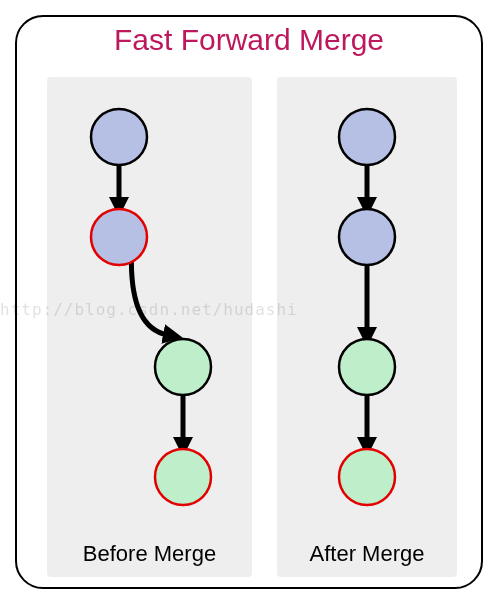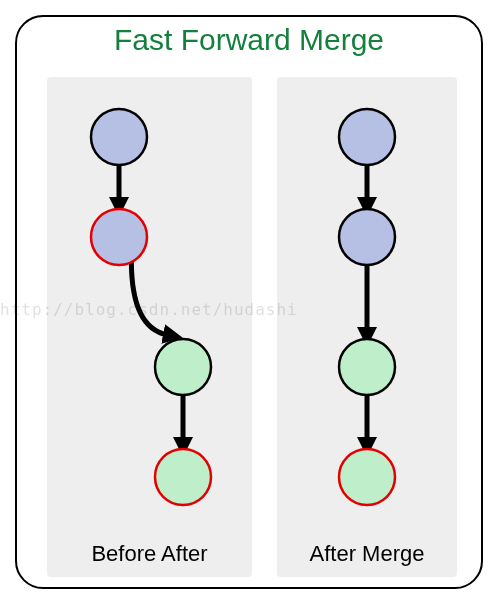--- a/index.html
+++ b/index.html
@@ -23,21 +23,21 @@
     box-sizing: border-box;
   }
   .title {
     position: absolute;
     top: 6px;
     left: 0;
     width: 100%;
     text-align: center;
     font-size: 30px;
     font-weight: 400;
-    color: #15803d;
+    color: #be185d;
   }
   .panel {
     position: absolute;
     background: #eeeeee;
     border-radius: 4px;
   }
   .panel-left {
     left: 30px;
     top: 60px;
     width: 205px;
@@ -91,21 +91,21 @@
           </marker>
         </defs>
         <line x1="72" y1="88" x2="72" y2="124" stroke="#000" stroke-width="5" marker-end="url(#graph-left-arrow)"></line>
         <path d="M84.36715270357419,185.1207789291351 Q84.8,251 120.09937509540461,257.7018556625406" fill="none" stroke="#000" stroke-width="5" marker-end="url(#graph-left-arrow)"></path>
         <line x1="136" y1="318" x2="136" y2="364" stroke="#000" stroke-width="5" marker-end="url(#graph-left-arrow)"></line>
         <circle cx="72" cy="60" r="28" fill="#b6bfe4" stroke="#000" stroke-width="2.5"></circle>
         <circle cx="72" cy="160" r="28" fill="#b6bfe4" stroke="#e30000" stroke-width="2.5"></circle>
         <circle cx="136" cy="290" r="28" fill="#bfeecb" stroke="#000" stroke-width="2.5"></circle>
         <circle cx="136" cy="400" r="28" fill="#bfeecb" stroke="#e30000" stroke-width="2.5"></circle>
       </svg>
-    <div class="caption">Before After</div>
+    <div class="caption">Before Merge</div>
   </div>
 
   <div class="panel panel-right">
     <svg class="graph" id="graph-right">
         <defs>
           <marker id="graph-right-arrow" viewBox="0 0 10 10" refX="2" refY="5" markerWidth="4" markerHeight="4" orient="auto">
             <path d="M0,0 L10,5 L0,10 z" fill="#000"></path>
           </marker>
         </defs>
         <line x1="90" y1="88" x2="90" y2="124" stroke="#000" stroke-width="5" marker-end="url(#graph-right-arrow)"></line>

